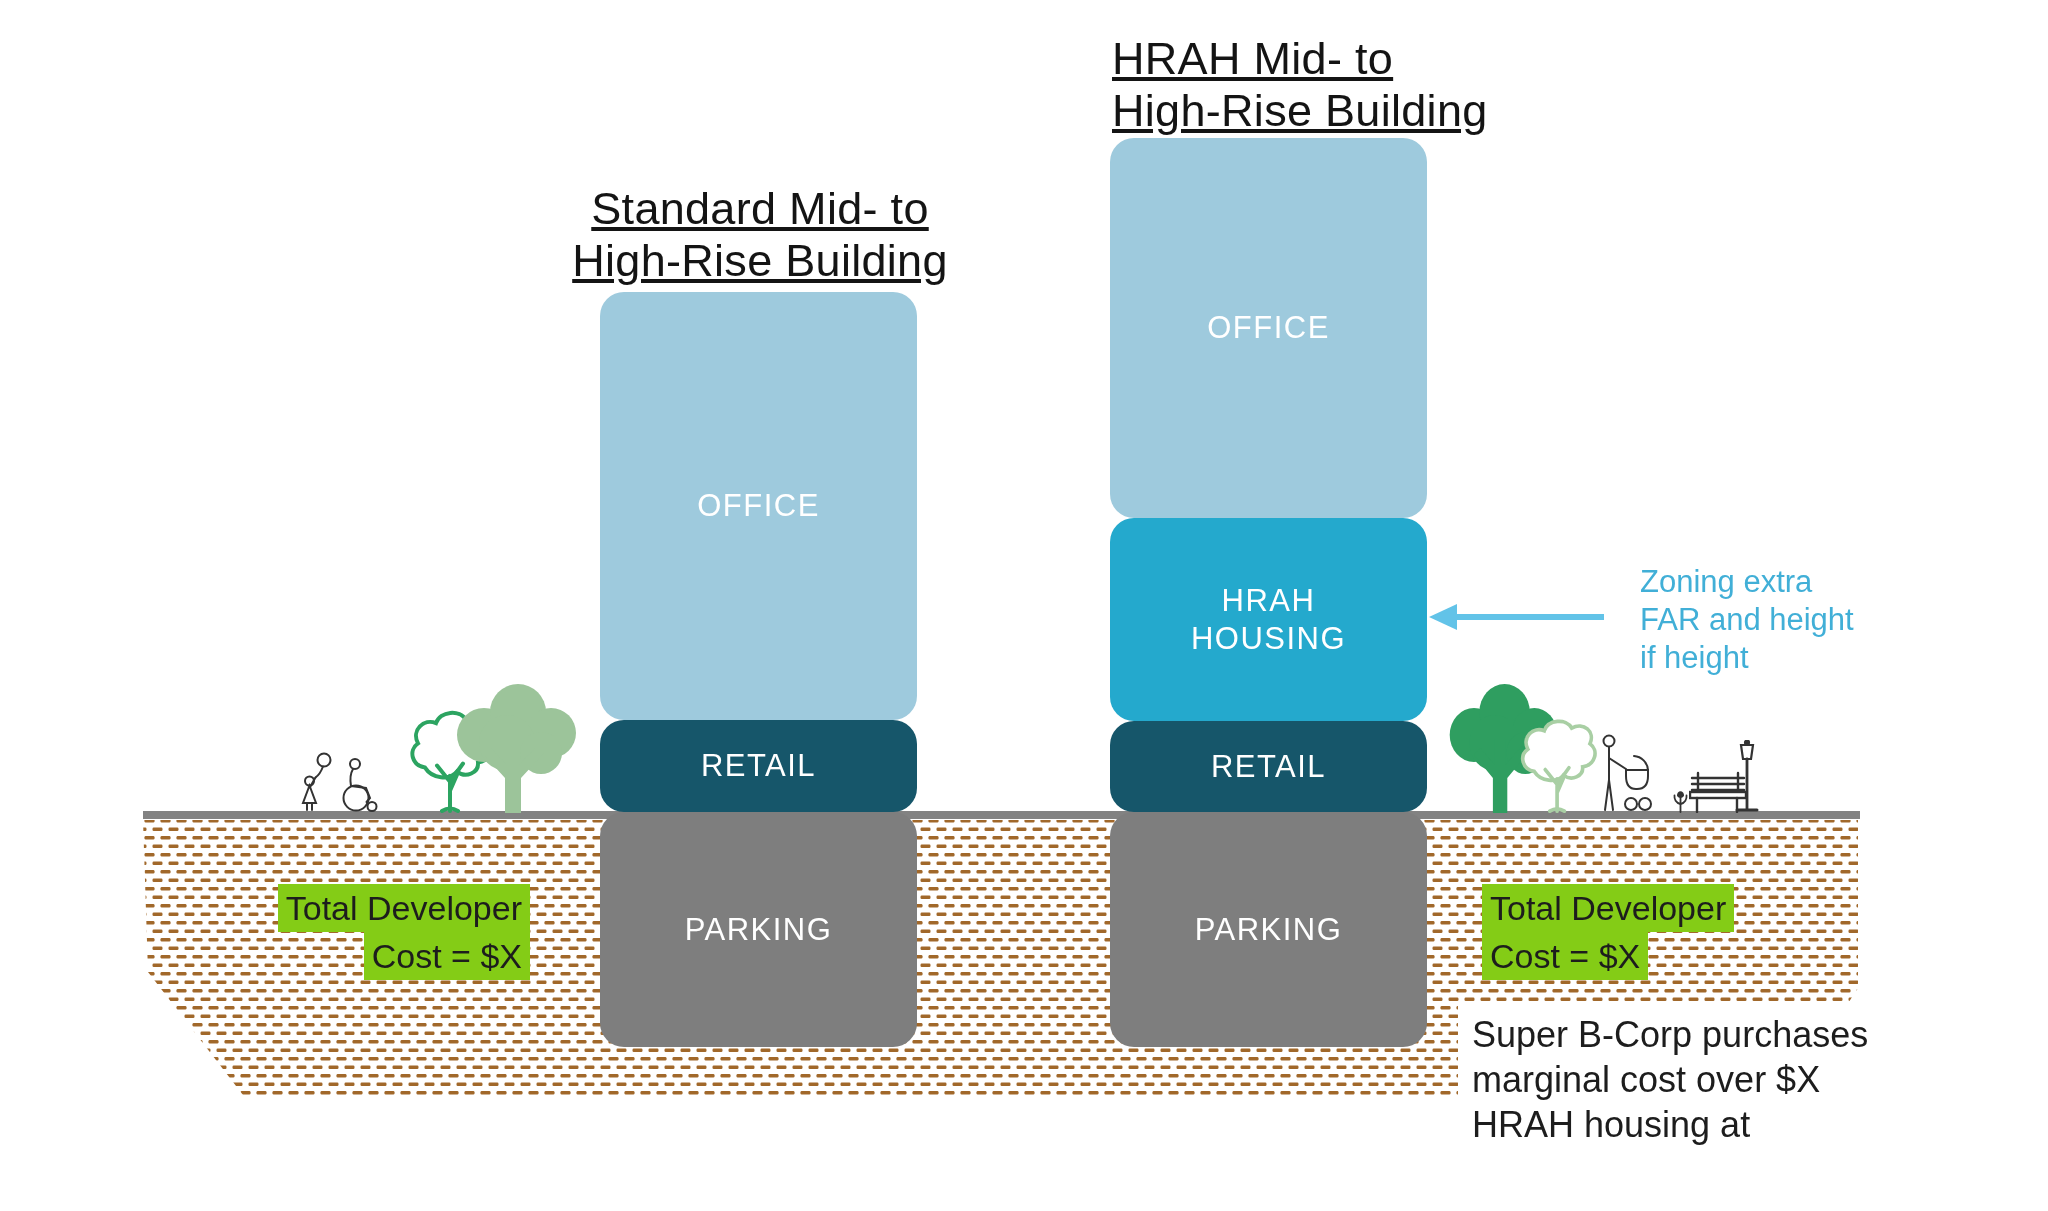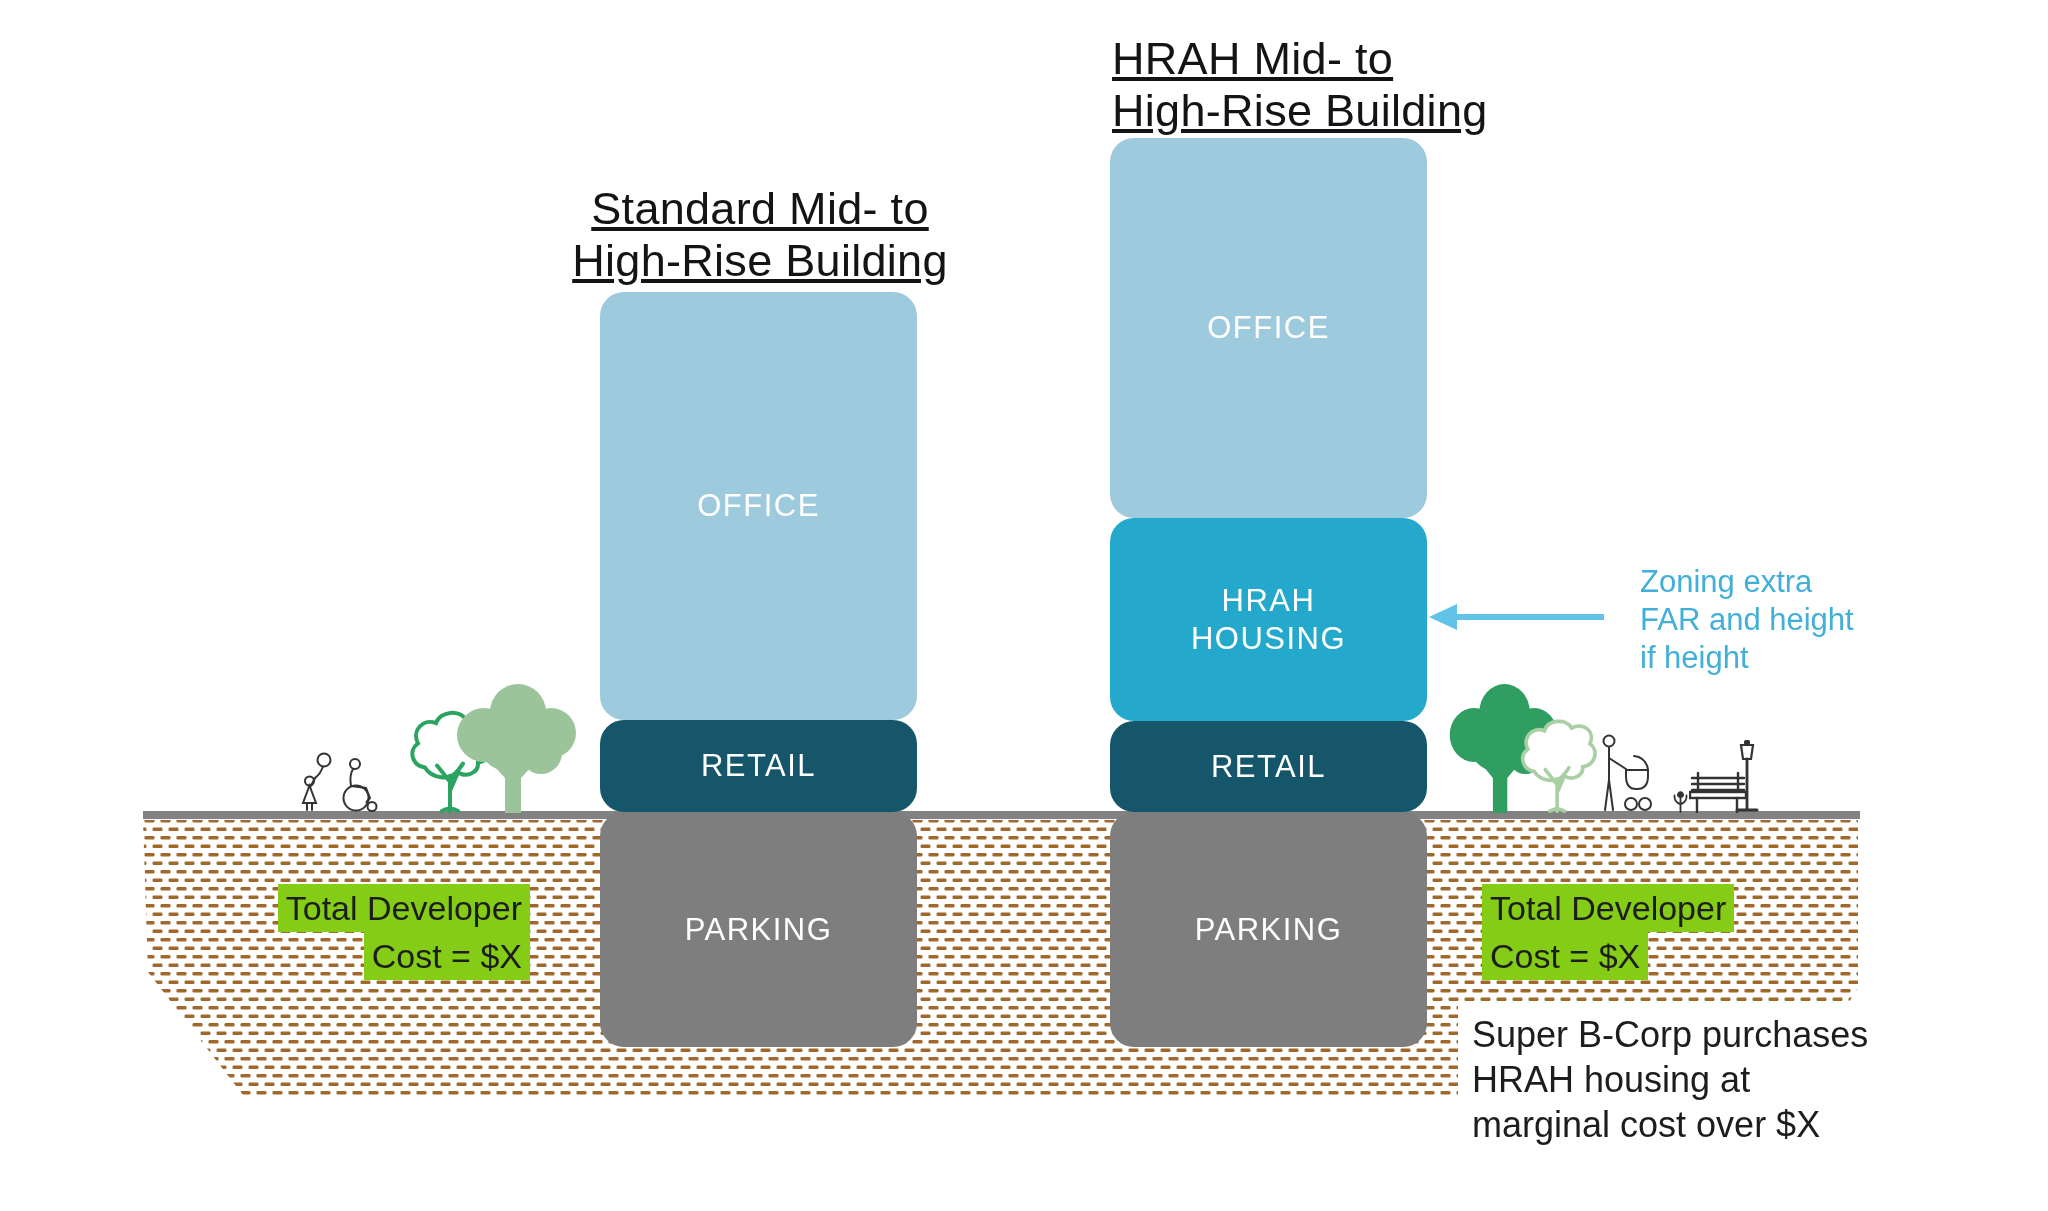--- a/index.html
+++ b/index.html
@@ -119,22 +119,22 @@
     <div><span>Total Developer</span></div>
     <div><span>Cost = $X</span></div>
   </div>
   <div class="abs cost cost-right">
     <div><span>Total Developer</span></div>
     <div><span>Cost = $X</span></div>
   </div>
 
   <div class="abs super-note">
     <div>Super B-Corp purchases</div>
+    <div>marginal cost over $X</div>
     <div>HRAH housing at</div>
-    <div>marginal cost over $X</div>
   </div>
 
   <svg class="abs icon child" width="42" height="63" viewBox="0 0 42 63">
     <g fill="none" stroke-width="2" stroke-linecap="round" style="stroke: rgb(51, 51, 51);">
       <circle cx="29" cy="10" r="6.5"></circle>
       <path d="M28 16.5 C26 22 24 25 20.5 27.5"></path>
       <circle cx="14.5" cy="31" r="4.5"></circle>
       <path d="M15 37 L20.5 27.5"></path>
       <path d="M14.5 35.5 L8 53 L21 53 Z"></path>
       <path d="M12 53 L12 60 M17 53 L17 60"></path>

